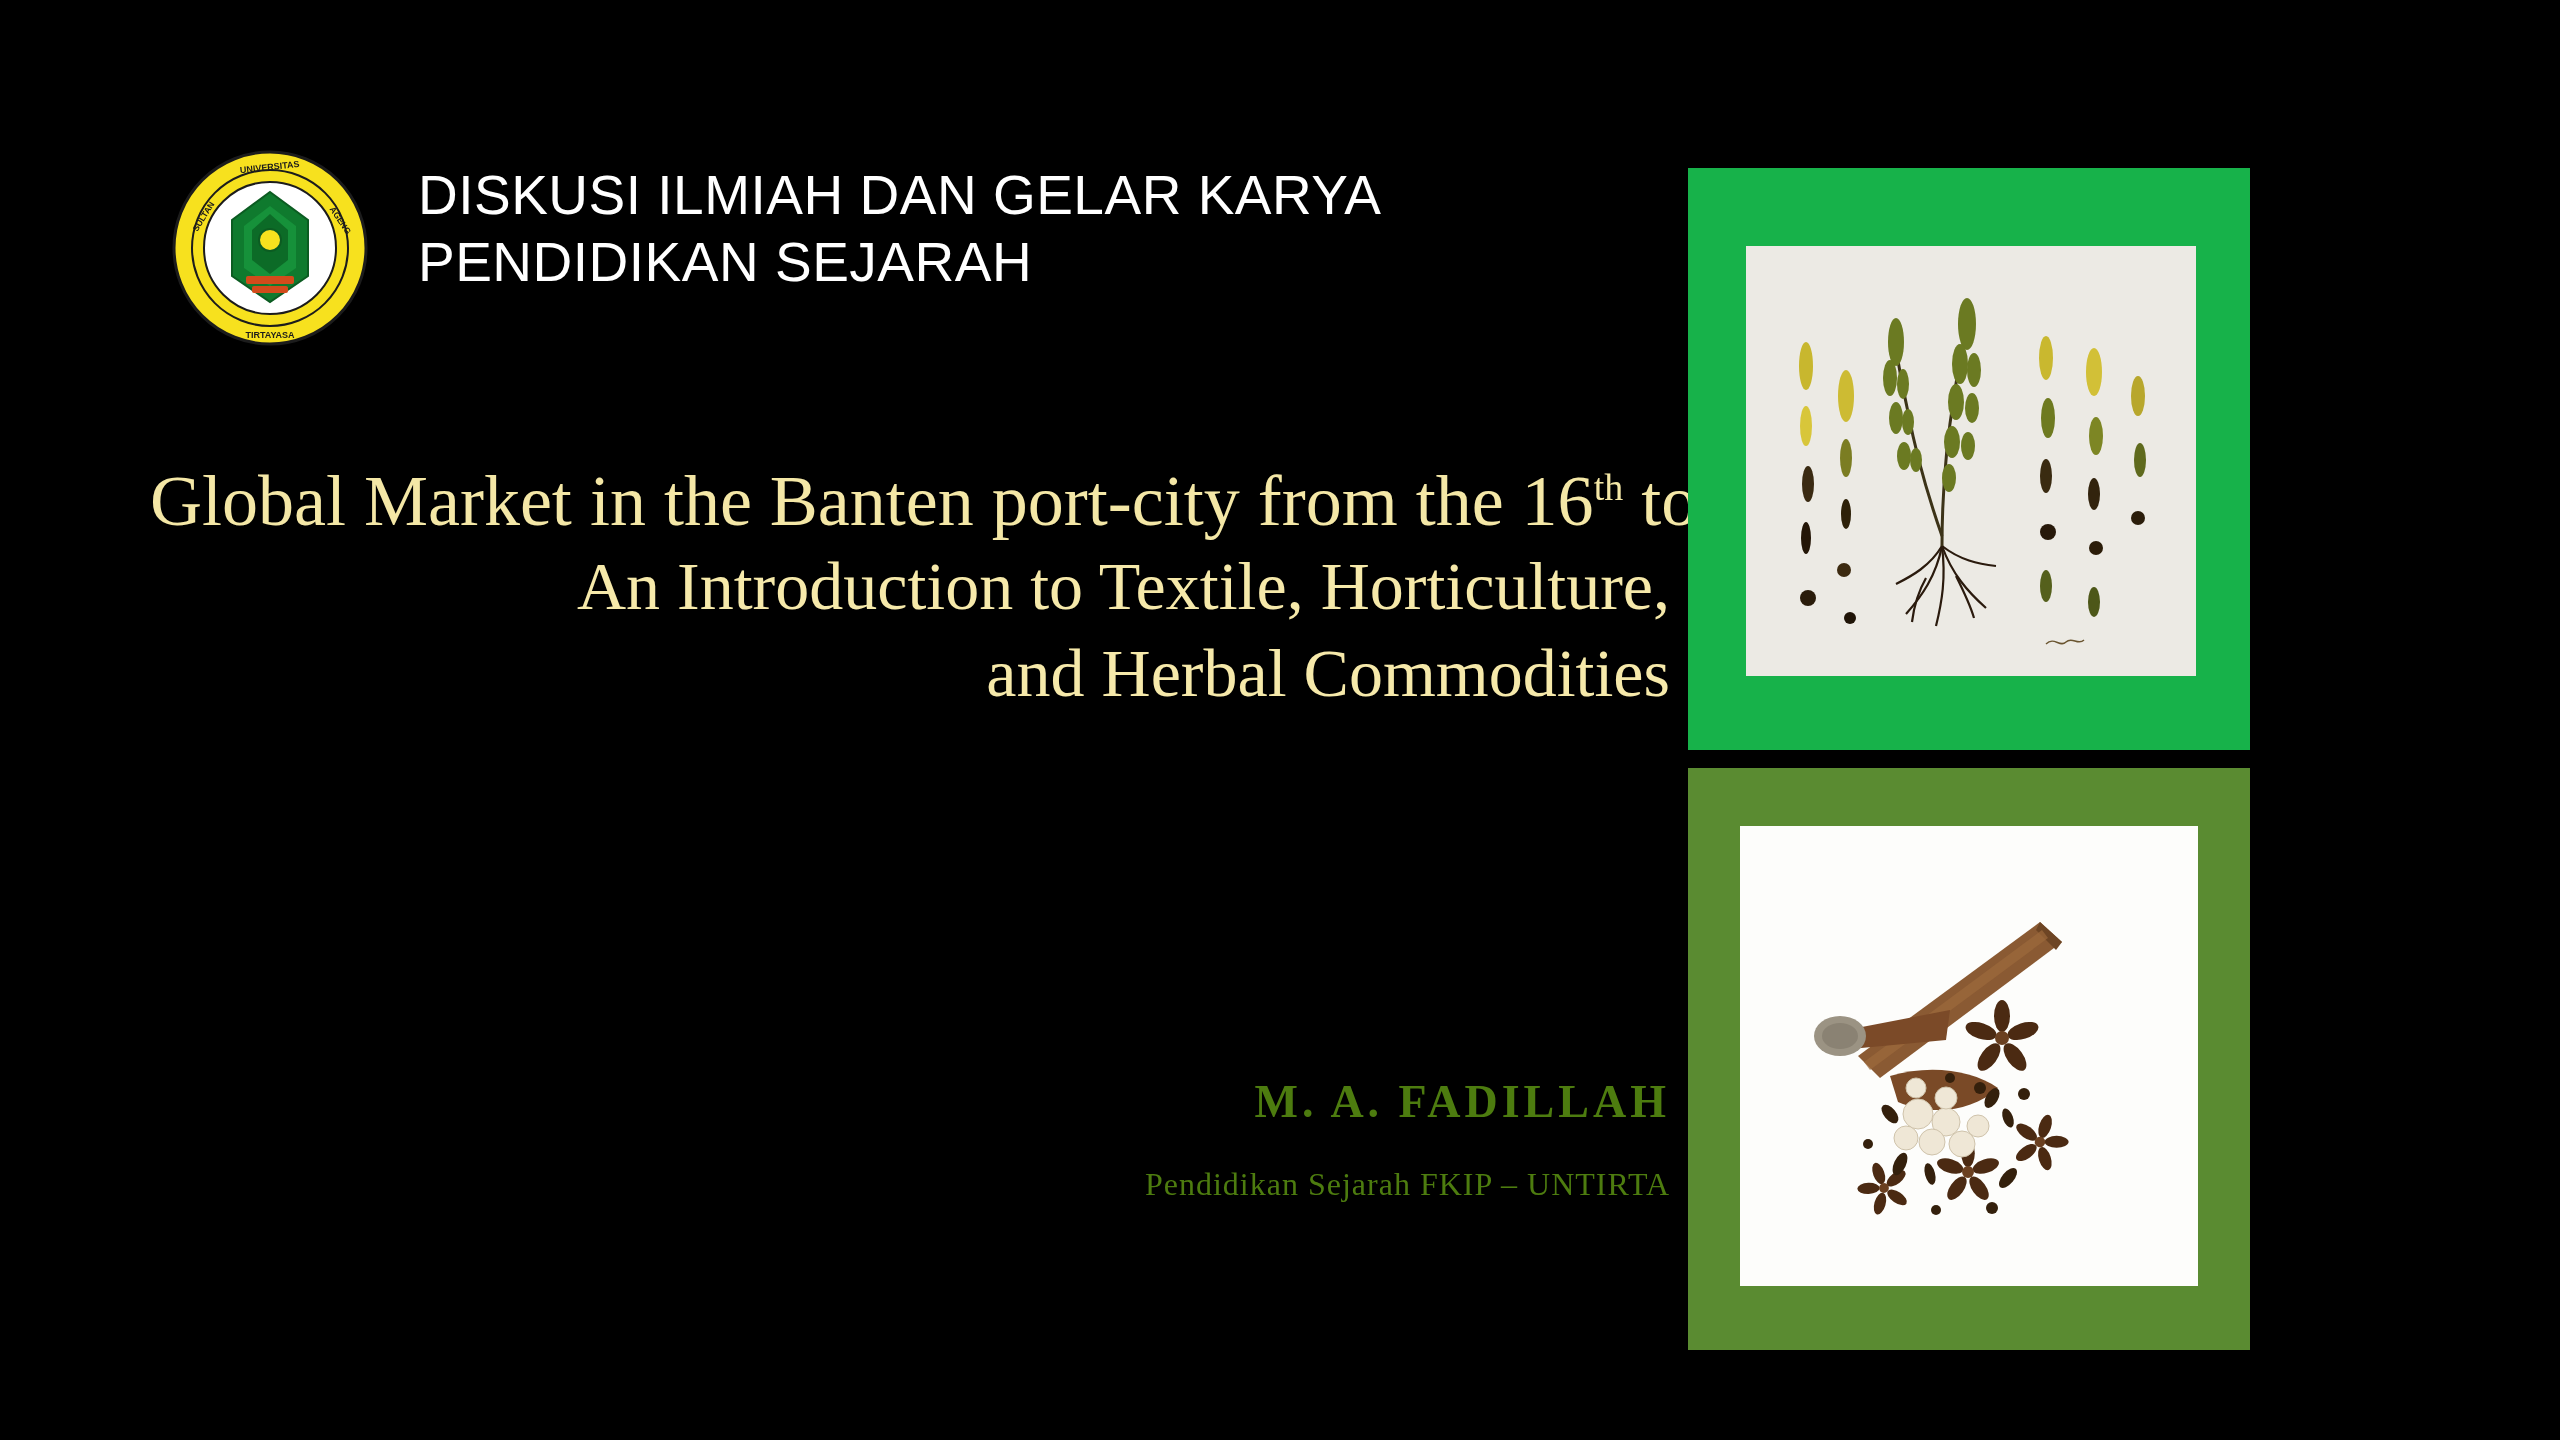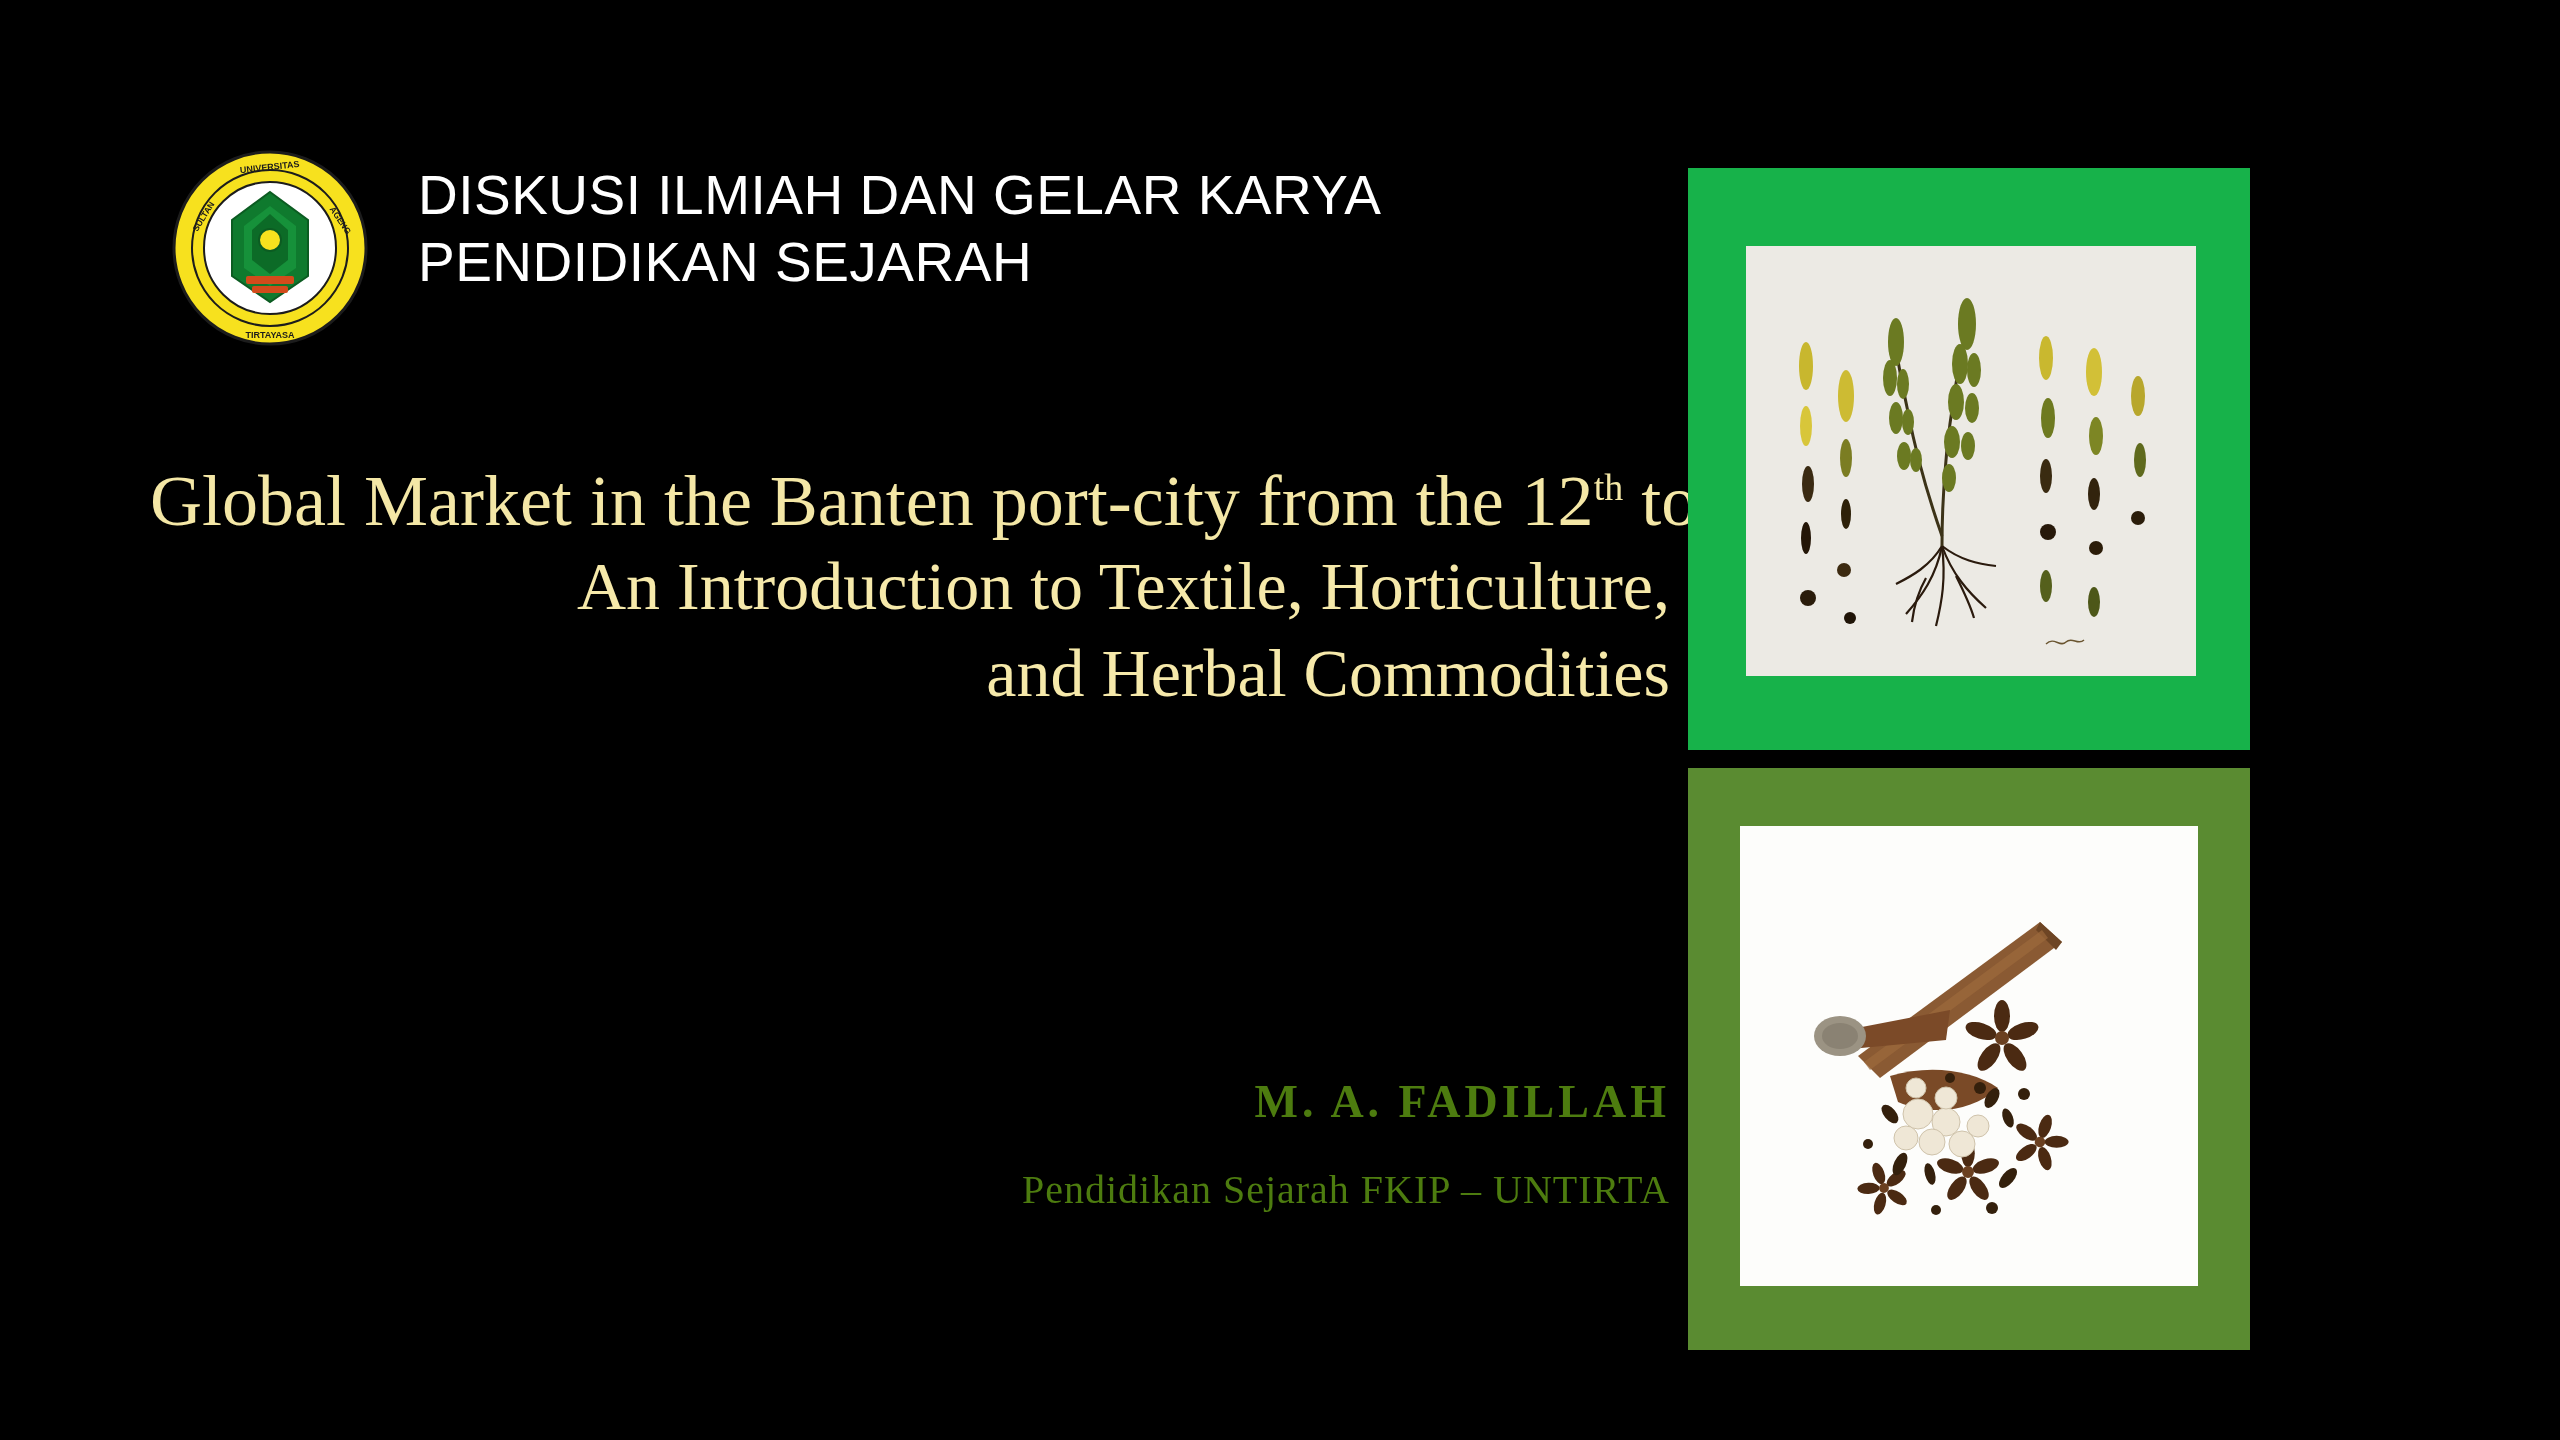--- a/index.html
+++ b/index.html
@@ -93,21 +93,21 @@
     font-family: "Liberation Serif", serif;
     color: #4d7c0f;
   }
   .author-name {
     font-size: 46px;
     font-weight: bold;
     letter-spacing: 4px;
     margin-bottom: 26px;
   }
   .author-affil {
-    font-size: 40px;
+    font-size: 32px;
     letter-spacing: 1px;
     margin-bottom: 26px;
     margin-top: 38px;
   }
   .author-place {
     font-size: 38px;
     letter-spacing: 1px;
   }
 
   
@@ -176,21 +176,21 @@
           <text x="168" y="74" text-anchor="middle" transform="rotate(56 168 74)">AGENG</text>
         </g>
       </svg>
     </div>
 
     <div class="header-text">DISKUSI ILMIAH DAN GELAR KARYA
 PENDIDIKAN SEJARAH</div>
   </div>
 
   <div class="title-block">
-    <div class="title-line1"><span>Global Market in the Banten port-city from the 12</span><sup>th</sup><span> to the 18</span><sup>th</sup><span> Centuries:</span></div>
+    <div class="title-line1"><span>Global Market in the Banten port-city from the 16</span><sup>th</sup><span> to the 18</span><sup>th</sup><span> Centuries:</span></div>
     <div class="title-line2">An Introduction to Textile, Horticulture, and Herbal Commodities</div>
   </div>
 
   <div class="author-block">
     <div class="author-name">M. A. FADILLAH</div>
     <div class="author-affil">Pendidikan Sejarah FKIP – UNTIRTA</div>
   </div>
 
   <div class="panel panel-top">
     <div class="panel-inner">

